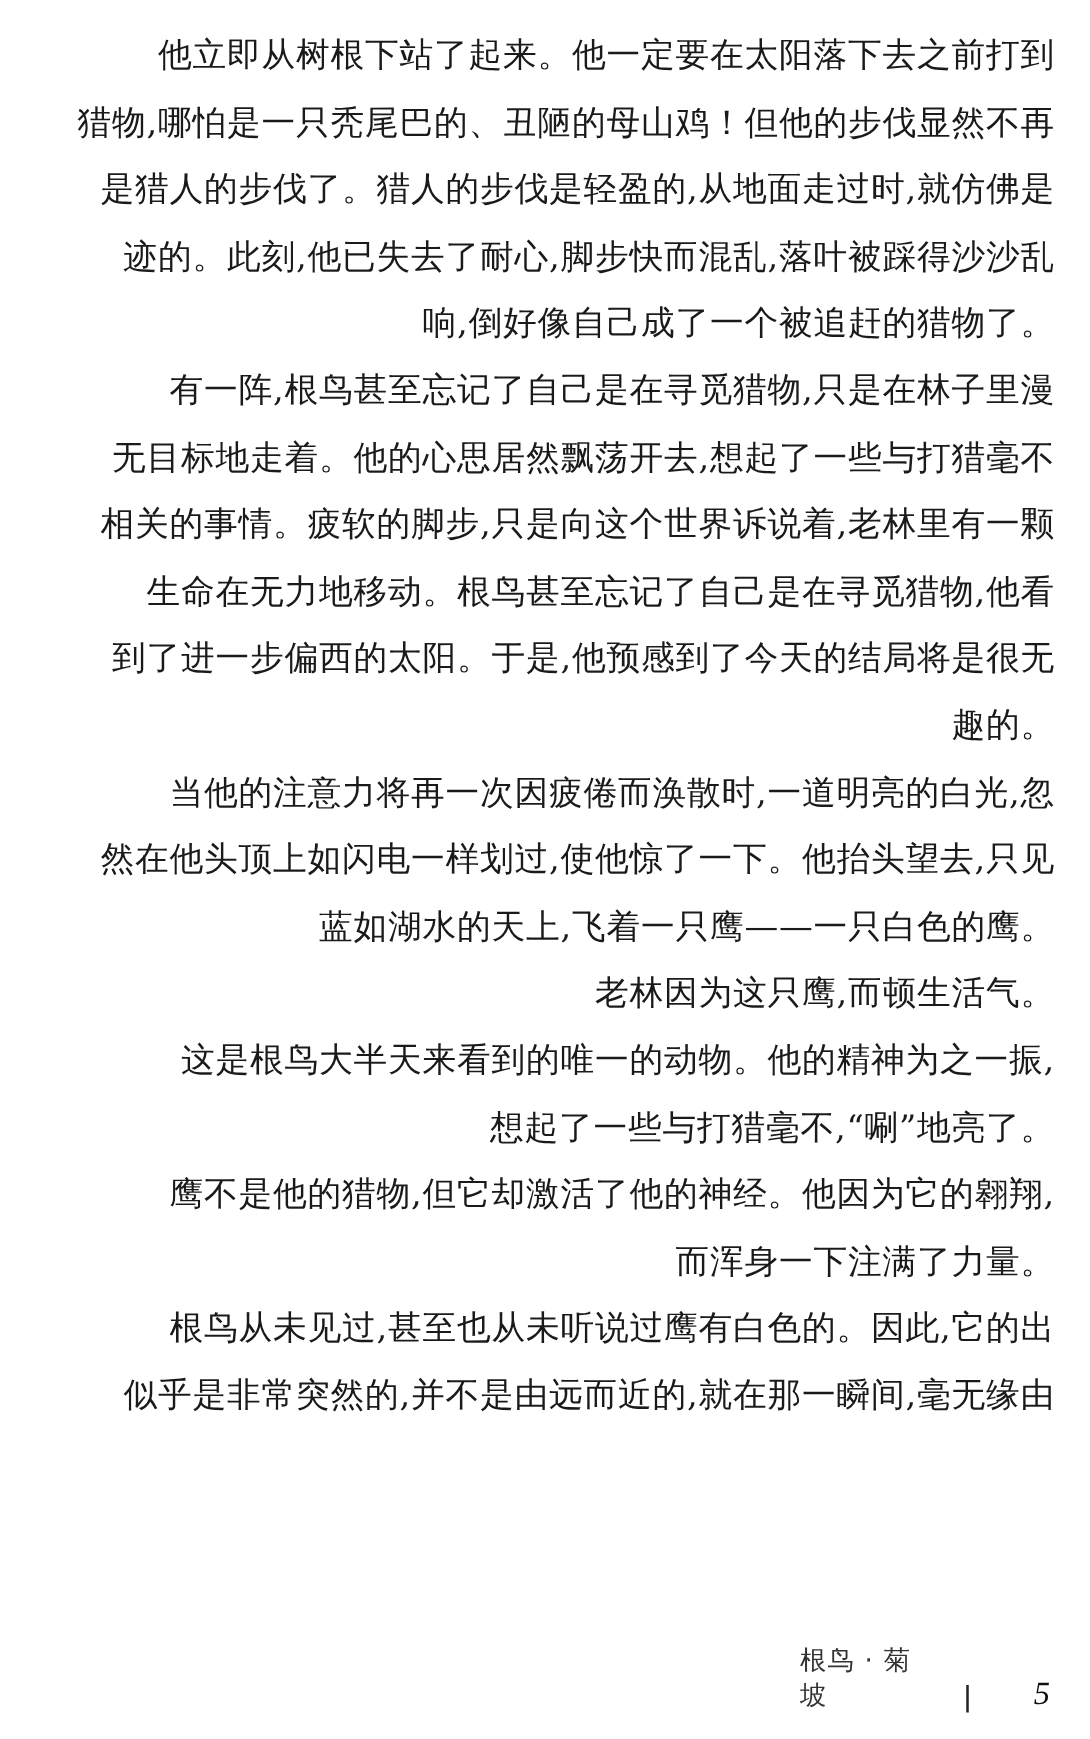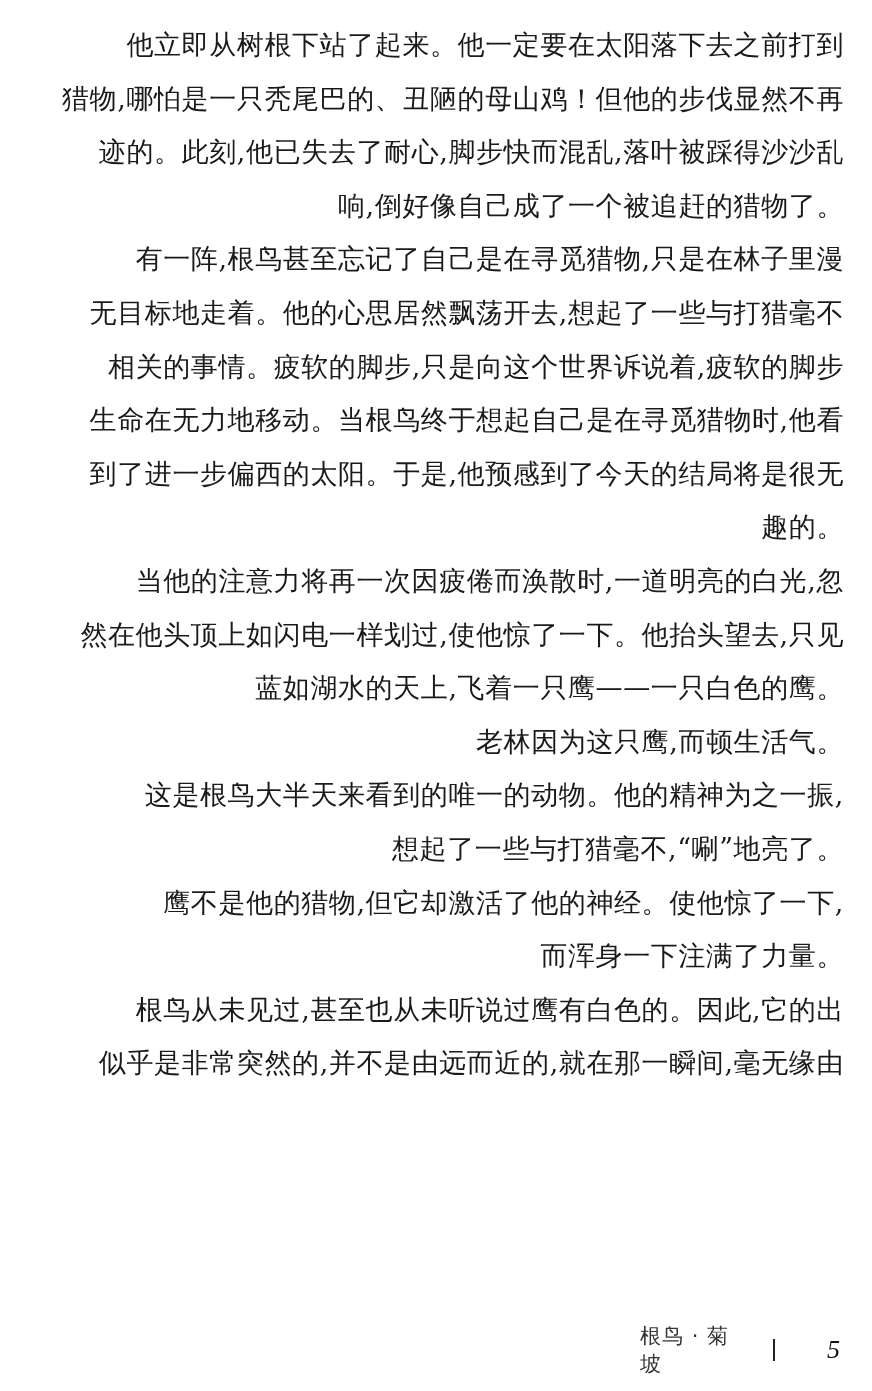--- a/index.html
+++ b/index.html
@@ -10,47 +10,48 @@
   }
   .page { position: absolute; left: 28px; top: 18px; width: 816px; text-align: right; }
   .line {
     height: 53.6px; line-height: 53.6px;
     font-size: 27px; white-space: nowrap;
     letter-spacing: 0.6px;
   }
   .indent { padding-left: 56px; }
   .footer {
     position: absolute; top: 1330px; left: 640px; width: 200px; height: 40px;
-    display: flex; align-items: center; font-size: 22px; color: #333; gap: 12px;
+    display: flex; align-items: flex-end; font-size: 22px; color: #333; gap: 12px;
   }
   .footer .title { font-family: "DejaVu Sans", sans-serif; font-size: 21px; letter-spacing: 1px; }
   .footer .sep { margin-left: 24px; width: 2px; height: 22px; background: #222; }
   .footer .num { margin-left: 40px; font-family: "Liberation Serif", serif; font-style: italic; font-size: 26px; color: #111; }
 </style>
 </head>
 <body>
 
 <div class="page">
   <div class="line indent">他立即从树根下站了起来。他一定要在太阳落下去之前打到</div>
   <div class="line">猎物,哪怕是一只秃尾巴的、丑陋的母山鸡！但他的步伐显然不再</div>
+  <div class="line">是猎人的步伐了。猎人的步伐是轻盈的,从地面走过时,就仿佛是</div>
   <div class="line">迹的。此刻,他已失去了耐心,脚步快而混乱,落叶被踩得沙沙乱</div>
   <div class="line">响,倒好像自己成了一个被追赶的猎物了。</div>
   <div class="line indent">有一阵,根鸟甚至忘记了自己是在寻觅猎物,只是在林子里漫</div>
   <div class="line">无目标地走着。他的心思居然飘荡开去,想起了一些与打猎毫不</div>
-  <div class="line">相关的事情。疲软的脚步,只是向这个世界诉说着,疲软的脚步</div>
-  <div class="line">生命在无力地移动。当根鸟终于想起自己是在寻觅猎物时,他看</div>
+  <div class="line">相关的事情。疲软的脚步,只是向这个世界诉说着,老林里有一颗</div>
+  <div class="line">生命在无力地移动。根鸟甚至忘记了自己是在寻觅猎物,他看</div>
   <div class="line">到了进一步偏西的太阳。于是,他预感到了今天的结局将是很无</div>
   <div class="line">趣的。</div>
   <div class="line indent">当他的注意力将再一次因疲倦而涣散时,一道明亮的白光,忽</div>
   <div class="line">然在他头顶上如闪电一样划过,使他惊了一下。他抬头望去,只见</div>
   <div class="line">蓝如湖水的天上,飞着一只鹰——一只白色的鹰。</div>
   <div class="line indent">老林因为这只鹰,而顿生活气。</div>
   <div class="line indent">这是根鸟大半天来看到的唯一的动物。他的精神为之一振,</div>
   <div class="line">想起了一些与打猎毫不,“唰”地亮了。</div>
-  <div class="line indent">鹰不是他的猎物,但它却激活了他的神经。使他惊了一下,</div>
+  <div class="line indent">鹰不是他的猎物,但它却激活了他的神经。他因为它的翱翔,</div>
   <div class="line">而浑身一下注满了力量。</div>
   <div class="line indent">根鸟从未见过,甚至也从未听说过鹰有白色的。因此,它的出</div>
   <div class="line">似乎是非常突然的,并不是由远而近的,就在那一瞬间,毫无缘由</div>
 </div>
 
 <div class="footer">
   <span class="title">根鸟 · 菊坡</span>
   <span class="sep"></span>
   <span class="num">5</span>
 </div>

